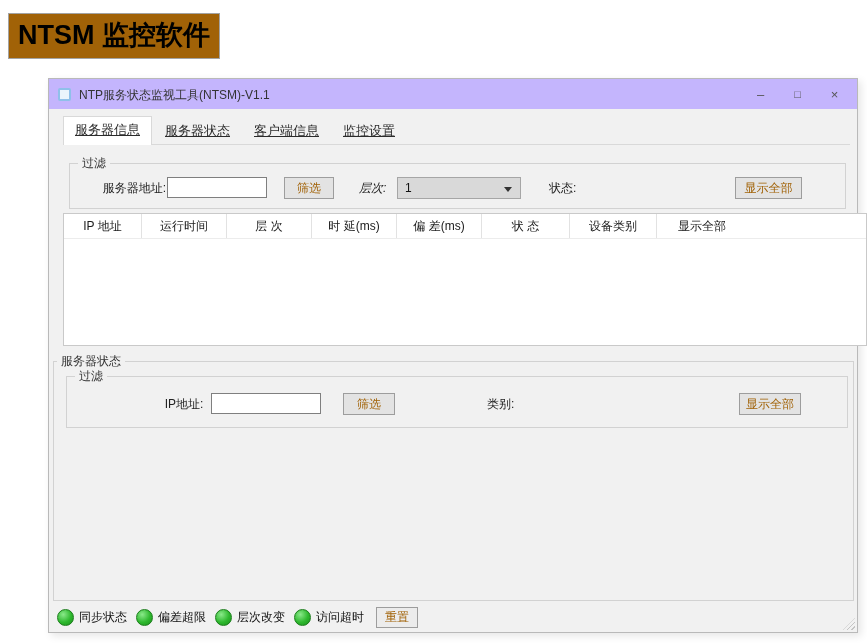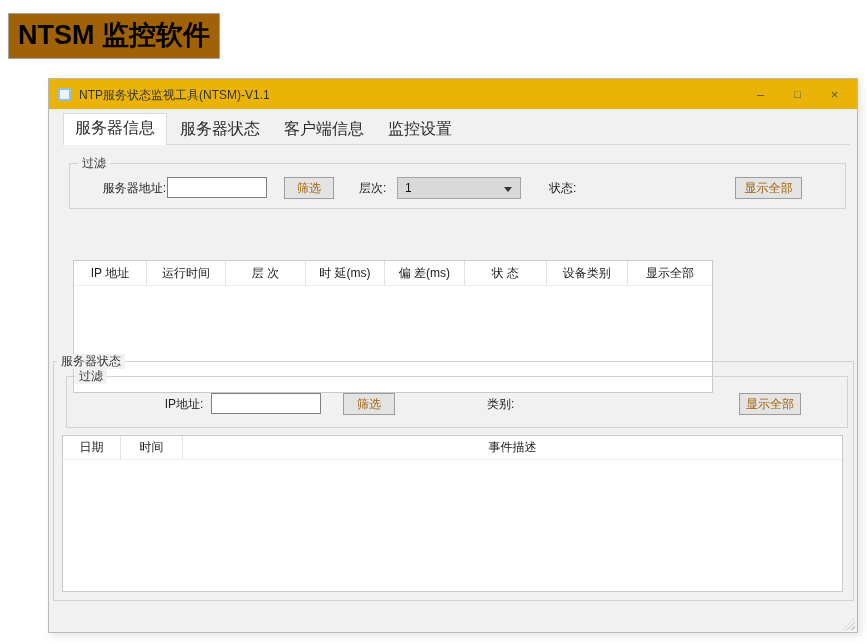--- a/index.html
+++ b/index.html
@@ -7,32 +7,32 @@
     font-family:"Liberation Sans","DejaVu Sans",sans-serif; position:relative; overflow:hidden; }
 
   
   .heading-box { position:absolute; left:8px; top:13px; border:1px solid #a3a3a3;
     background:#a16207; padding:3px 9px 5px 9px; font-size:27px; font-weight:bold; color:#000; }
 
   
   .window { position:absolute; left:48px; top:78px; width:810px; height:555px;
     background:#f1f1f1; border:1px solid #b9b9b9; box-shadow:3px 3px 8px rgba(0,0,0,0.10); }
 
-  .titlebar { position:absolute; left:0; top:0; right:0; height:30px; background:#eab308; }
+  .titlebar { position:absolute; left:0; top:0; right:0; height:30px; background:#c4b5fd; }
   .app-icon { position:absolute; left:9px; top:9px; width:13px; height:13px;
     border:2px solid #8fc0ea; border-radius:2px; background:#eaf4fc; }
   .win-title { position:absolute; left:30px; top:8px; font-size:12px; color:#333; white-space:nowrap; }
   .controls { position:absolute; right:4px; top:0; height:30px; display:flex; }
   .ctrl { width:37px; height:30px; display:flex; align-items:center; justify-content:center;
     color:#555; font-size:13px; cursor:default; }
   .ctrl.max { font-size:11px; }
 
   
   .tabstrip { position:absolute; left:14px; top:42px; height:24px; display:flex; align-items:flex-end; z-index:2; }
-  .tab { font-size:16px; color:#2b2b2b; padding:4px 11px 5px 11px; margin-right:2px; white-space:nowrap; }
+  .tab { font-size:13px; color:#2b2b2b; padding:4px 11px 5px 11px; margin-right:2px; white-space:nowrap;text-decoration:underline; }
   .tab.active { background:#ffffff; border:1px solid #d9d9d9; border-bottom:none; padding-bottom:6px; }
   .tabline { position:absolute; left:14px; top:65px; width:787px; border-top:1px solid #d9d9d9; }
 
   
   .grp { position:absolute; border:1px solid #d2d2d2; }
   .grp-label { position:absolute; top:-8px; left:8px; background:#f1f1f1; padding:0 4px;
     font-size:12px; color:#333; line-height:15px; white-space:nowrap; }
 
   .f-label { position:absolute; font-size:12px; color:#222; line-height:22px; top:13px; white-space:nowrap; }
   .f-input { position:absolute; top:13px; height:21px; border:1px solid #7f7f7f; background:#fff;
@@ -47,21 +47,21 @@
   
   #srv-filter { left:20px; top:84px; width:777px; height:46px; }
 
   
   .tbl { position:absolute; background:#fff; border:1px solid #c9c9c9; }
   .tbl-head { display:flex; height:25px; border-bottom:1px solid #ececec; }
   .th { font-size:12px; color:#1a1a1a; display:flex; align-items:center; justify-content:center;
     border-right:1px solid #e2e2e2; white-space:nowrap; overflow:hidden; }
   .th:last-child { border-right:none; }
 
-  #srv-table { left:24px; top:134px; width:640px; height:133px;margin-top:47px; }
+  #srv-table { left:14px; top:134px; width:804px; height:133px; }
   #srv-table .th:nth-child(1){width:78px} #srv-table .th:nth-child(2){width:85px}
   #srv-table .th:nth-child(3){width:85px} #srv-table .th:nth-child(4){width:85px}
   #srv-table .th:nth-child(5){width:85px} #srv-table .th:nth-child(6){width:88px}
   #srv-table .th:nth-child(7){width:87px} #srv-table .th:nth-child(8){width:90px}
   #srv-table .th:nth-child(9){flex:1}
 
   
   #log-grp { left:4px; top:282px; width:801px; height:240px; }
   #log-grp > .grp-label { left:3px; }
   #log-filter { left:12px; top:14px; width:782px; height:52px; }
@@ -107,21 +107,21 @@
     <div class="tab">客户端信息</div>
     <div class="tab">监控设置</div>
   </div>
   <div class="tabline"></div>
 
   <div class="grp" id="srv-filter">
     <span class="grp-label">过滤</span>
     <span class="f-label" style="left:30px; width:66px; text-align:right;">服务器地址:</span>
     <input class="f-input" style="left: 97px; width: 100px;" type="text" value="">
     <div class="btn" style="left:214px; width:50px;">筛选</div>
-    <span class="f-label" style="left:289px;">层次:</span>
+    <span class="f-label" style="left:289px;font-style:italic;">层次:</span>
     <div class="select" style="left:327px; width:124px;">
       <span>1</span>
     </div>
     <span class="f-label" style="left:479px;">状态:</span>
     <div class="btn" style="left:665px; width:67px;">显示全部</div>
   </div>
 
   <div class="tbl" id="srv-table">
     <div class="tbl-head">
       <div class="th">IP 地址</div>
@@ -141,25 +141,36 @@
 
     <div class="grp" id="log-filter">
       <span class="grp-label">过滤</span>
       <span class="f-label" style="left:84px; width:66px; text-align:center;">IP地址:</span>
       <input class="f-input" style="left: 144px; width: 110px;" type="text" value="">
       <div class="btn" style="left:276px; width:52px;">筛选</div>
       <span class="f-label" style="left:420px;">类别:</span>
       <div class="btn" style="left:672px; width:62px;">显示全部</div>
     </div>
 
-    <div class="tbl" id="log-table">
-      <div class="tbl-head">
-        <div class="th">日期</div>
-        <div class="th">时间</div>
-        <div class="th">事件描述</div>
-      </div>
-      <div></div>
-    </div>
   </div>
 
+  <div class="footer">
+    <div class="ind">
+      <span class="led" style="background: radial-gradient(circle at 35% 30%, rgb(138, 233, 138), rgb(46, 184, 46) 55%, rgb(28, 143, 28));"></span>
+      <span class="ind-label">同步状态</span>
+    </div>
+    <div class="ind">
+      <span class="led" style="background: radial-gradient(circle at 35% 30%, rgb(138, 233, 138), rgb(46, 184, 46) 55%, rgb(28, 143, 28));"></span>
+      <span class="ind-label">偏差超限</span>
+    </div>
+    <div class="ind">
+      <span class="led" style="background: radial-gradient(circle at 35% 30%, rgb(138, 233, 138), rgb(46, 184, 46) 55%, rgb(28, 143, 28));"></span>
+      <span class="ind-label">层次改变</span>
+    </div>
+    <div class="ind">
+      <span class="led" style="background: radial-gradient(circle at 35% 30%, rgb(138, 233, 138), rgb(46, 184, 46) 55%, rgb(28, 143, 28));"></span>
+      <span class="ind-label">访问超时</span>
+    </div>
+    <div class="btn reset-btn">重置</div>
+  </div>
 
   <div class="resize-grip"></div>
 </div>
 
 </body></html>

